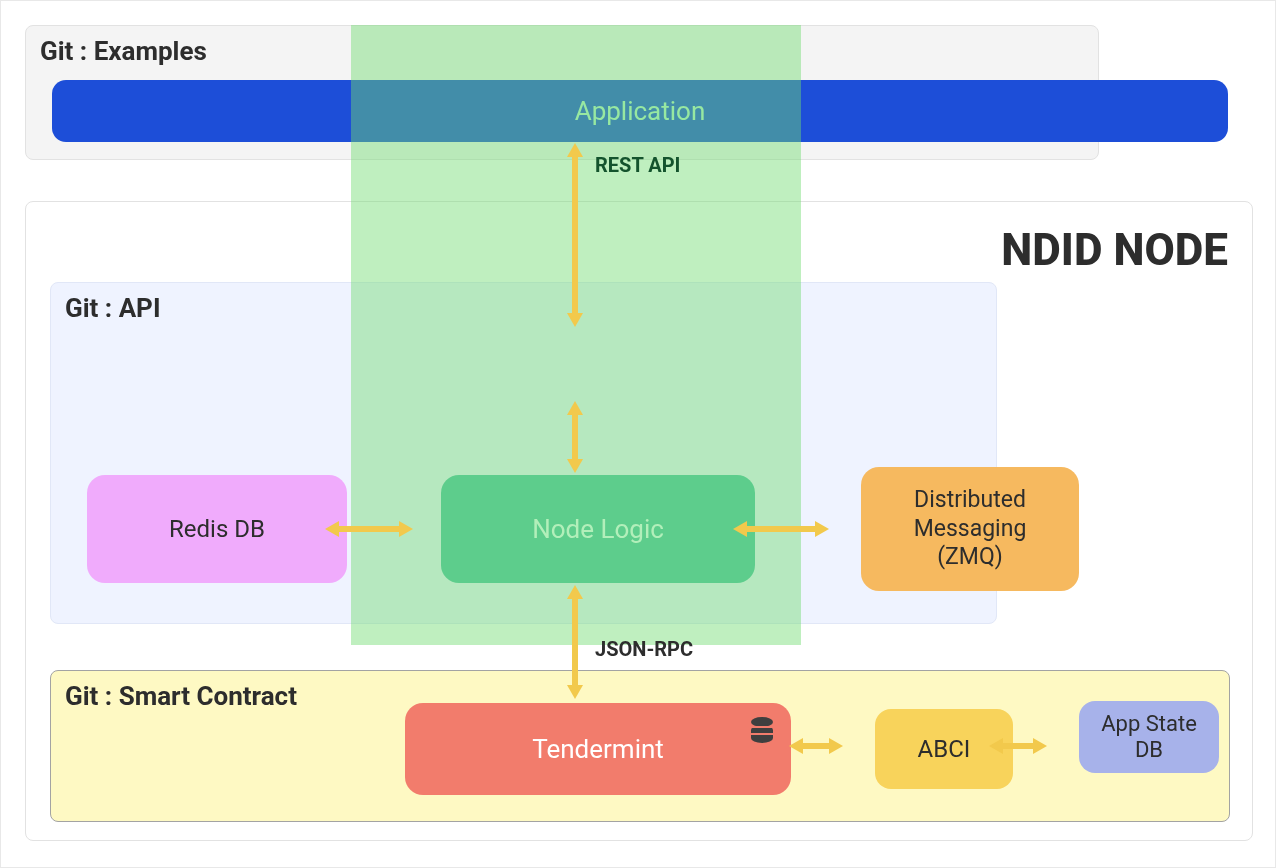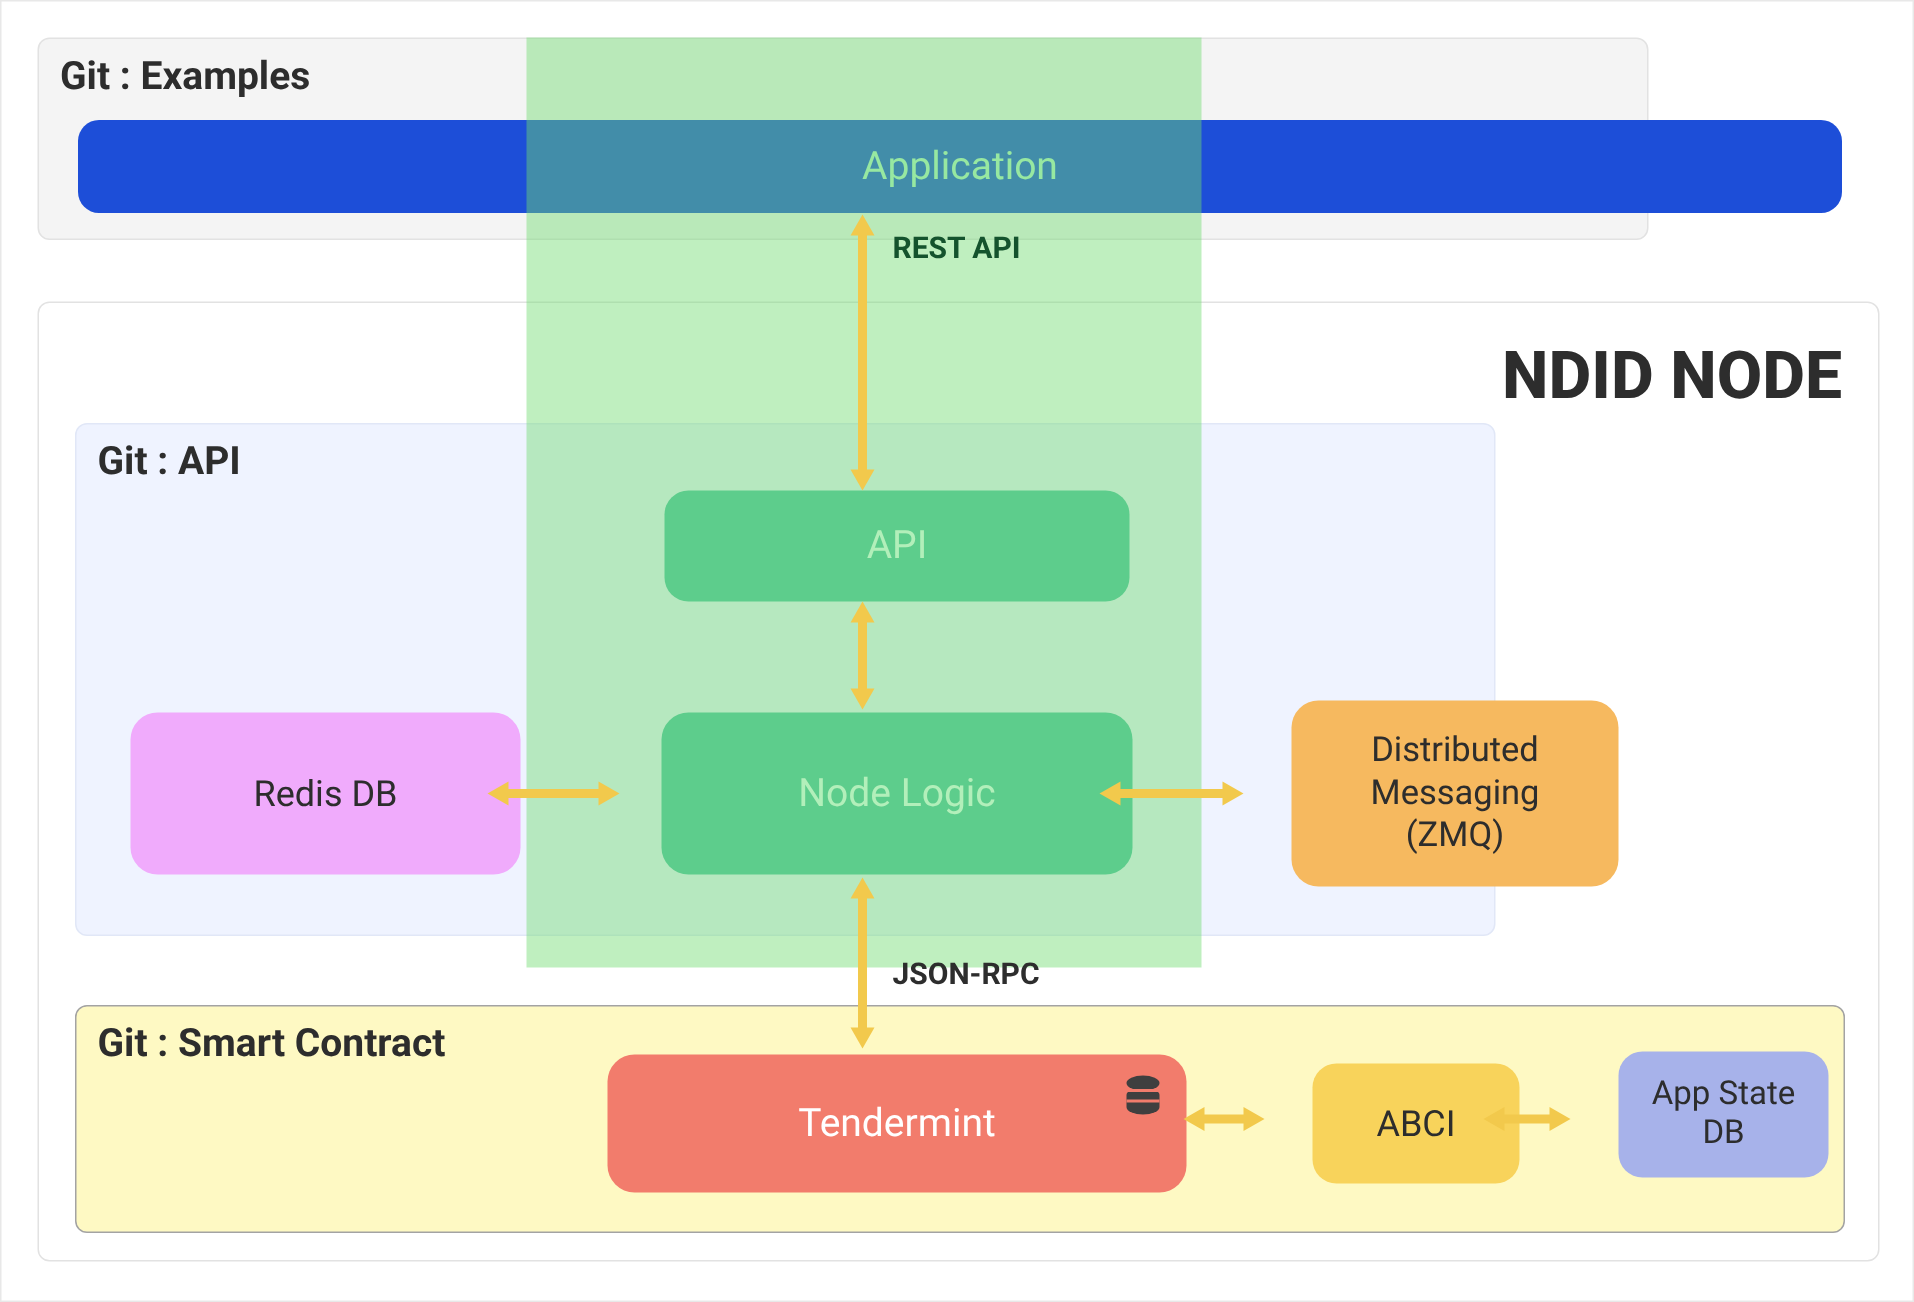--- a/index.html
+++ b/index.html
@@ -30,23 +30,20 @@
       <span class="box-label" style="color:#b6f2c9;font-size:26px;">Application</span>
     </div>
   </div>
 
   <div class="panel" style="left:24px;top:200px;width:1228px;height:640px;background:#ffffff;border:1px solid #e2e2e2;">
     <div style="position:absolute;right:24px;top:22px;font-weight:800;font-size:44px;color:#2d2d2d;">NDID NODE</div>
 
     <div class="panel" style="left:24px;top:80px;width:947px;height:342px;background:#eff3ff;border:1px solid #e1e7f7;">
       <div class="title" style="position:absolute;left:14px;top:10px;">Git : API</div>
 
-      <div class="panel" style="left:392px;top:44px;width:310px;height:74px;background:#4dc1a2;border-radius:16px;display:flex;align-items:center;justify-content:center;">
-        <span class="box-label" style="color:#e8fff6;font-size:26px;">API</span>
-      </div>
 
       <div class="panel" style="left:390px;top:192px;width:314px;height:108px;background:#4dc1a2;border-radius:18px;display:flex;align-items:center;justify-content:center;">
         <span class="box-label" style="color:#e8fff6;font-size:26px;">Node Logic</span>
       </div>
 
       <div class="panel" style="left:36px;top:192px;width:260px;height:108px;background:#f0abfc;border-radius:18px;display:flex;align-items:center;justify-content:center;">
         <span class="box-label" style="color:#2d2d2d;font-size:24px;">Redis DB</span>
       </div>
 
       <div class="panel" style="left:810px;top:184px;width:218px;height:124px;background:#f6b95f;border-radius:18px;display:flex;flex-direction:column;align-items:center;justify-content:center;line-height:1.25;">
@@ -66,21 +63,21 @@
           <div class="cap"></div>
           <div style="position:absolute;left:0;top:9px;width:22px;height:2px;background:#f27c6c;"></div>
           <div style="position:absolute;left:0;top:16px;width:22px;height:2px;background:#f27c6c;"></div>
         </div>
       </div>
 
       <div class="panel" style="left:824px;top:38px;width:138px;height:80px;background:#f8d35b;border-radius:16px;display:flex;align-items:center;justify-content:center;">
         <span class="box-label" style="color:#2d2d2d;font-size:24px;">ABCI</span>
       </div>
 
-      <div class="panel" style="left:1028px;top:30px;width:140px;height:84px;background:#a7b2ea;border-radius:16px;display:flex;flex-direction:column;align-items:center;justify-content:center;line-height:1.2;">
+      <div class="panel" style="left:1028px;top:30px;width:140px;height:72px;background:#a7b2ea;border-radius:16px;display:flex;flex-direction:column;align-items:center;justify-content:center;line-height:1.2;">
         <span class="box-label" style="color:#2d2d2d;font-size:22px;">App State</span>
         <span class="box-label" style="color:#2d2d2d;font-size:22px;">DB</span>
       </div>
     </div>
   </div>
 
   <div class="panel" style="left:350px;top:24px;width:450px;height:620px;background:rgba(112,219,112,0.45);border-radius:0;"></div>
 
   <div style="position:absolute;left:594px;top:152px;font-weight:700;font-size:20px;color:#14532d;">REST API</div>
 

